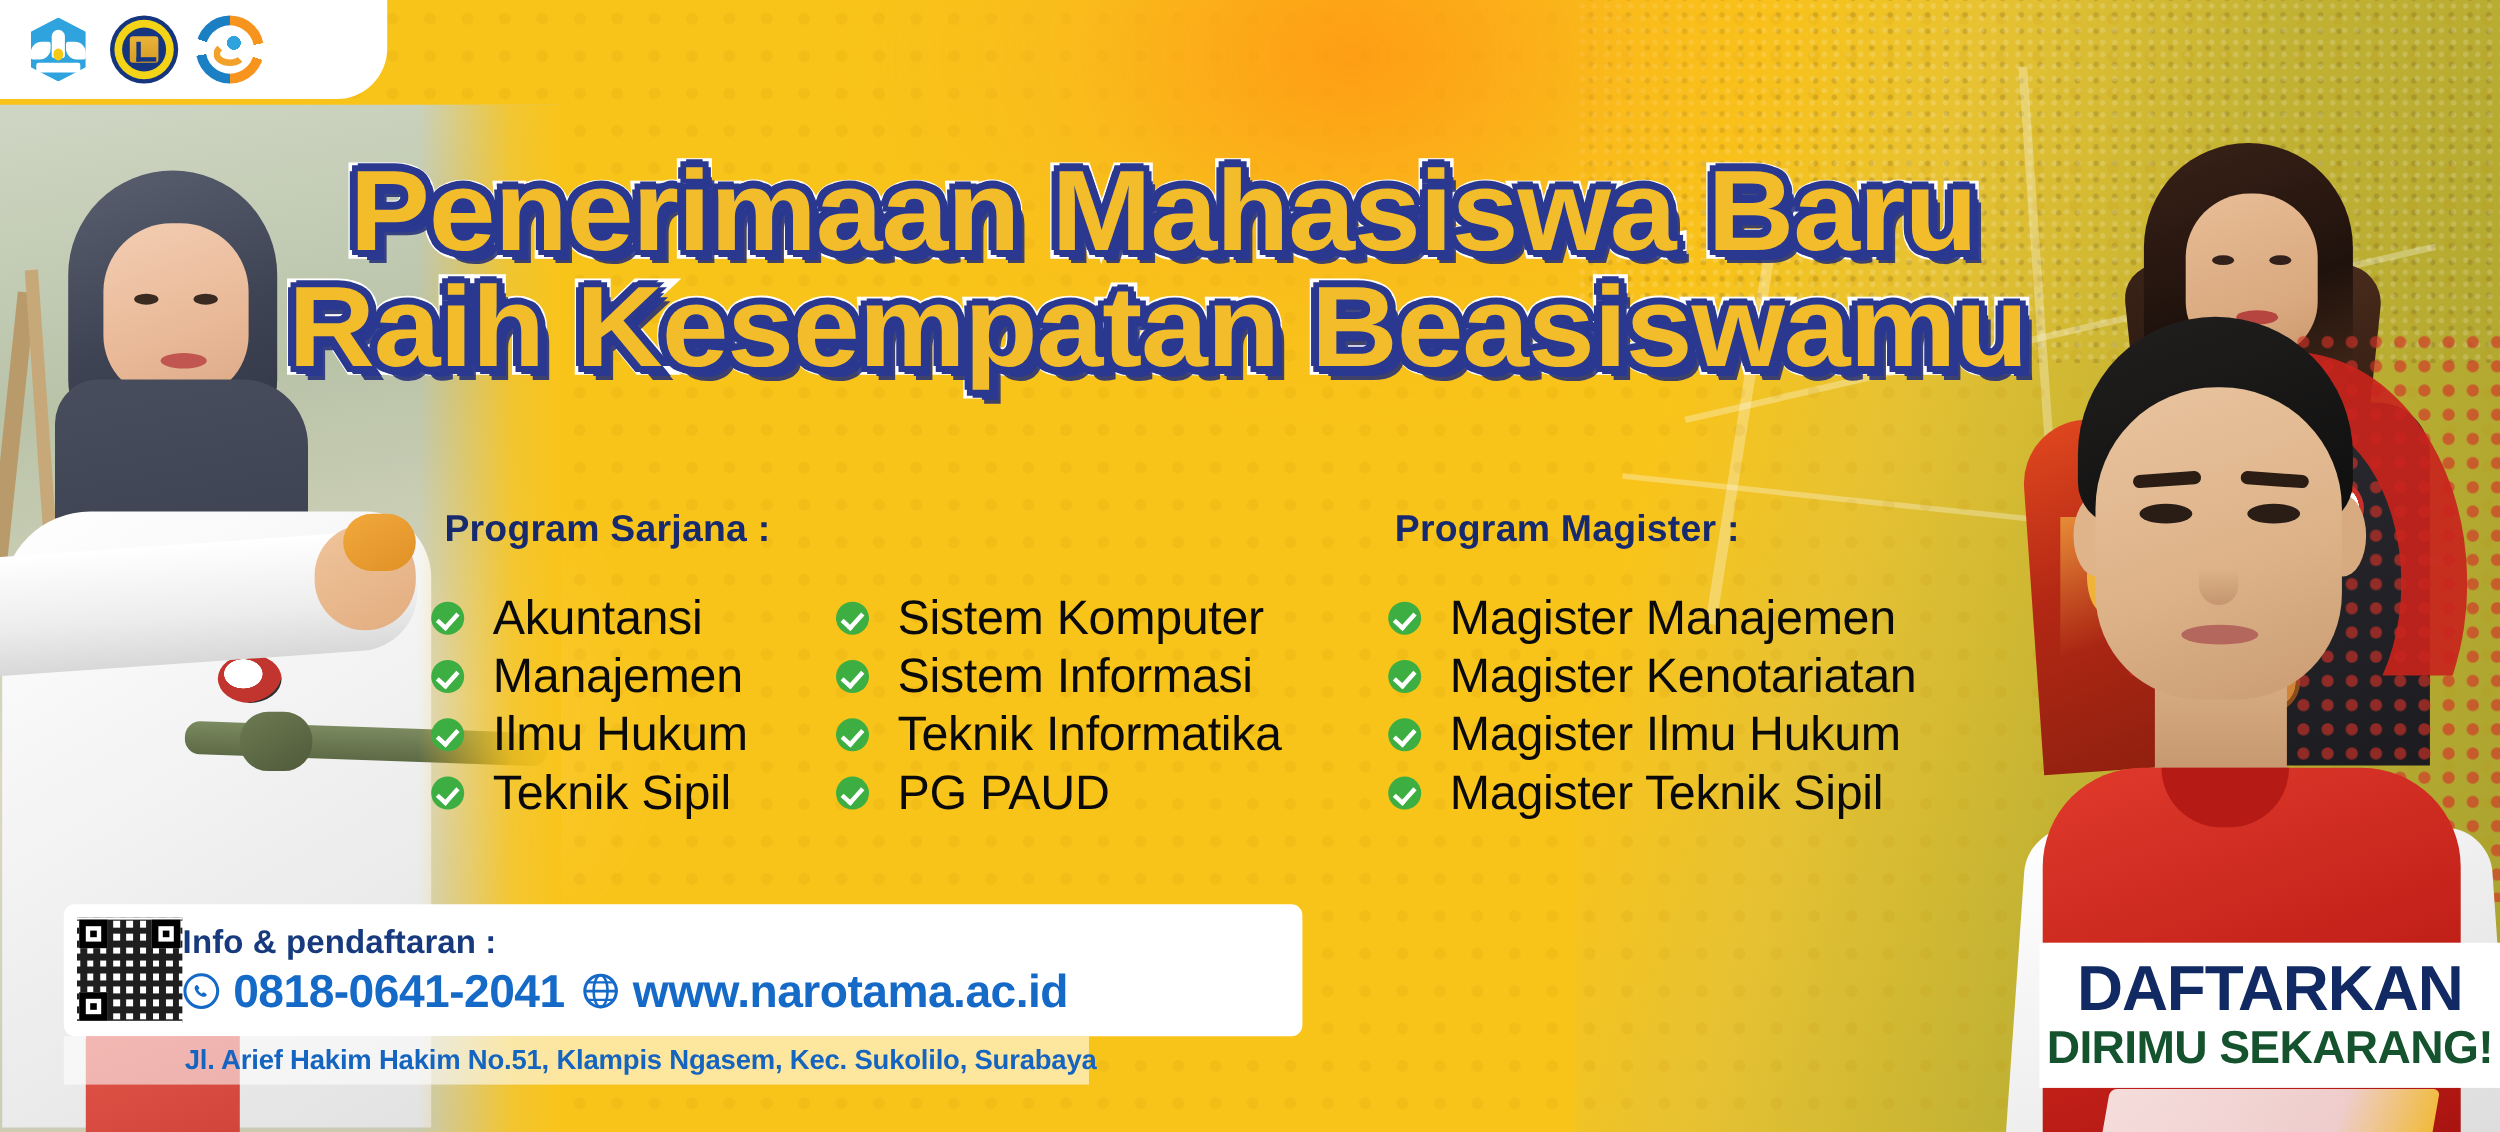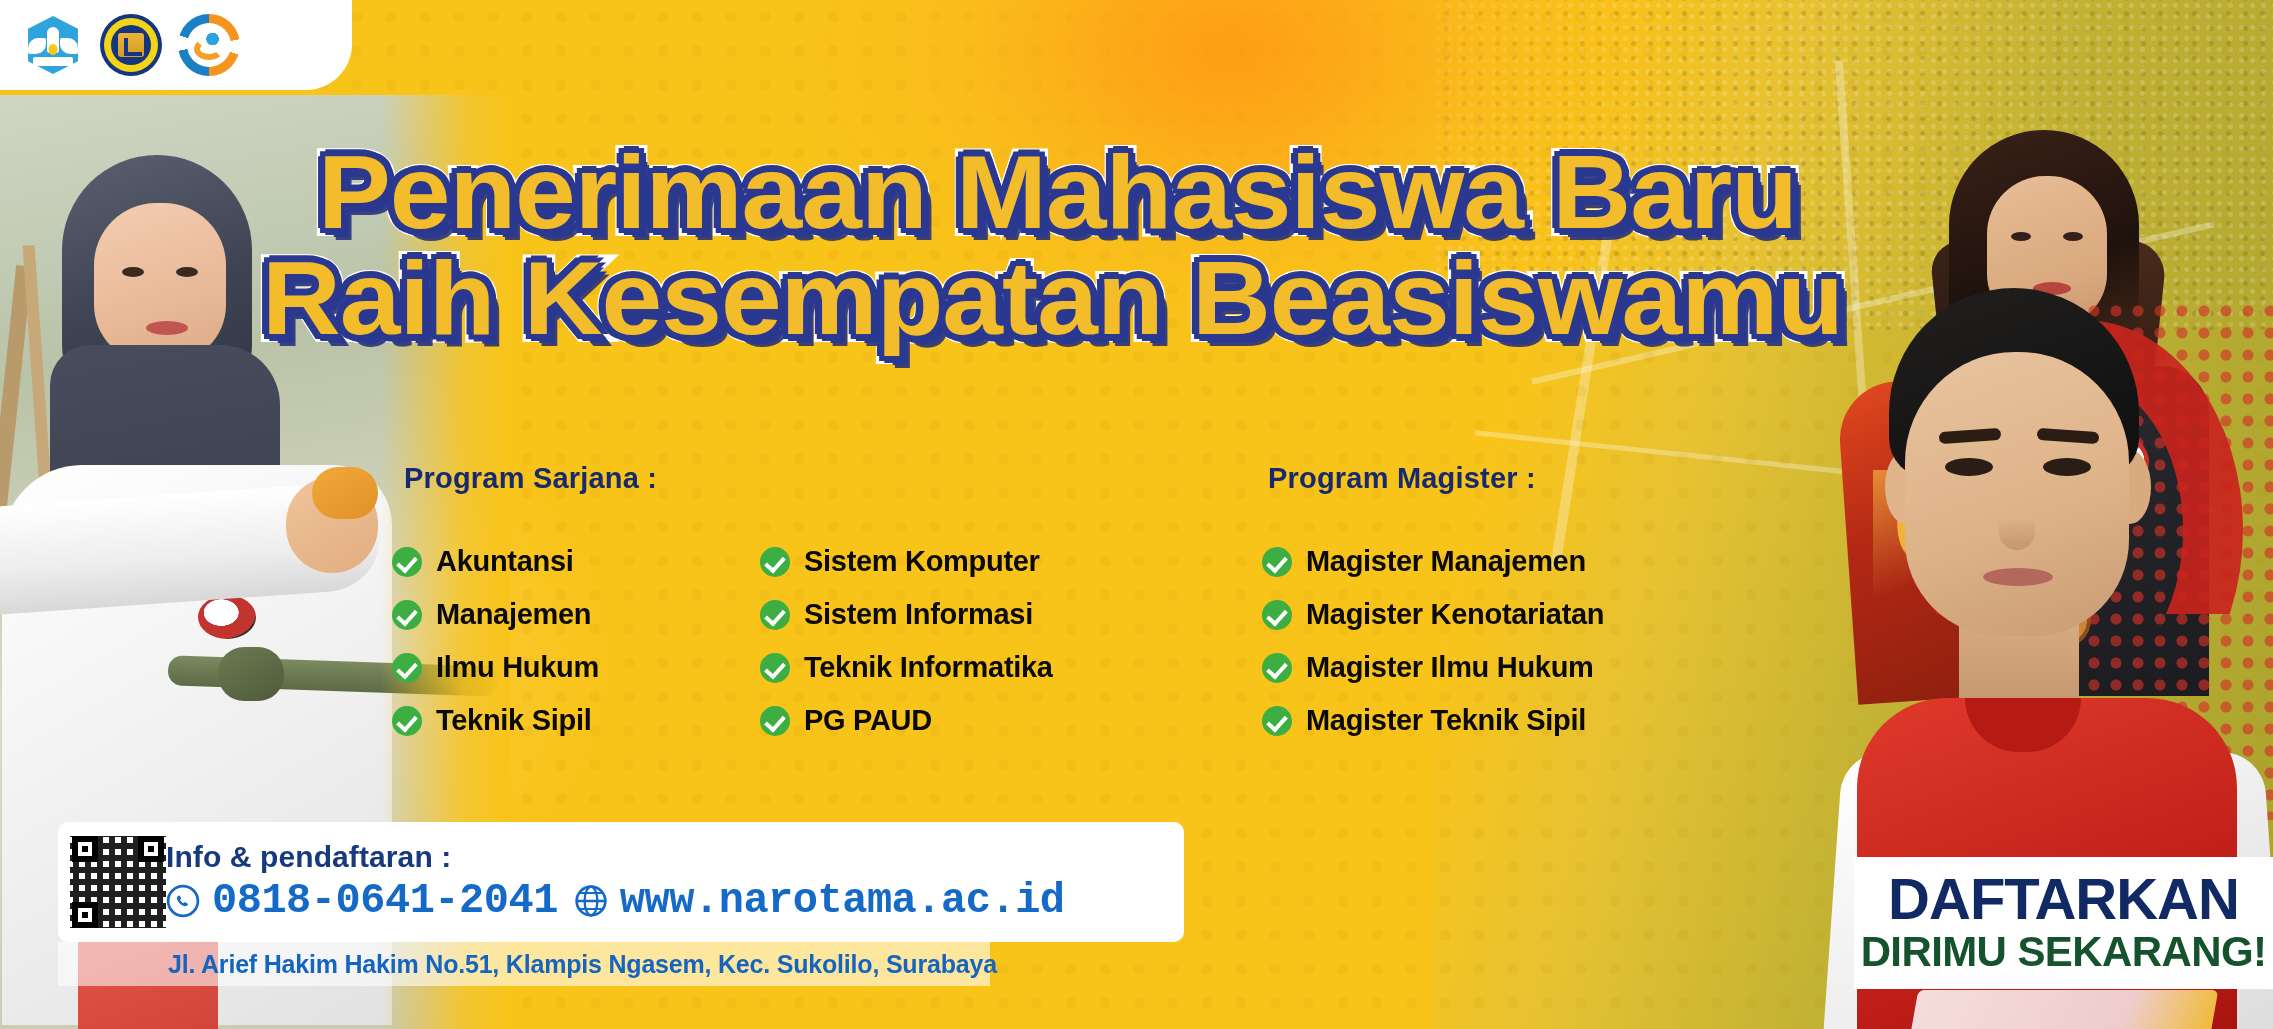--- a/index.html
+++ b/index.html
@@ -342,34 +342,34 @@
     transform: scaleX(1.05);
     transform-origin: left center;
   }
   .headline .line1 { margin-left: 0px; }
   .headline .line2 { margin-left: -56px; margin-top: 2px; }
 
   
   .programs { position: absolute; left: 0; top: 450px; width: 100%; z-index: 14; }
 
   .col-heading {
-    font-size: 29px; font-weight: 700; color: #172A6E;
+    font-size: 34px; font-weight: 700; color: #172A6E;
     letter-spacing: .2px; white-space: nowrap;
   }
   .sarjana-heading { position: absolute; left: 404px; top: 12px; }
   .magister-heading { position: absolute; left: 1268px; top: 12px; }
 
   .prog-list { position: absolute; list-style: none; }
   .prog-list li {
     display: flex; align-items: center; gap: 14px;
     height: 53px;
     white-space: nowrap;
   }
   .prog-list .label {
-    font-size: 29px; font-weight: 700; color: #0A0A0A; letter-spacing: -.3px;
+    font-size: 44px; font-weight: 400; color: #0A0A0A; letter-spacing: -.3px; margin-left: 12px;
   }
   .check {
     flex: 0 0 auto;
     width: 30px; height: 30px; border-radius: 50%;
     background: #3DAE41;
     position: relative;
   }
   .check::after {
     content: ""; position: absolute;
     left: 9px; top: 6px; width: 8px; height: 15px;
@@ -417,21 +417,21 @@
   .qr .quiet-b { position:absolute; left:0; right:0; bottom:0; height:2px; background:#fff; }
 
   .contact-text { }
   .info-label {
     font-size: 30px; font-weight: 700; color: #163A7D; letter-spacing: .1px;
   }
   .contact-row {
     display: flex; align-items: center; gap: 16px; margin-top: 3px;
   }
   .phone, .website {
-    display: flex; align-items: center; gap: 12px; font-family: Liberation Mono, monospace;
+    display: flex; align-items: center; gap: 12px;
   }
   .phone .txt, .website .txt {
     font-size: 42px; font-weight: 700; color: #1569C7; letter-spacing: -.5px;
   }
   .icon-wa, .icon-globe { width: 34px; height: 34px; flex: 0 0 auto; }
 
   .address-strip {
     position: absolute; left: 58px; top: 942px;
     width: 932px; height: 44px;
     background: rgba(255,255,255,.58);

